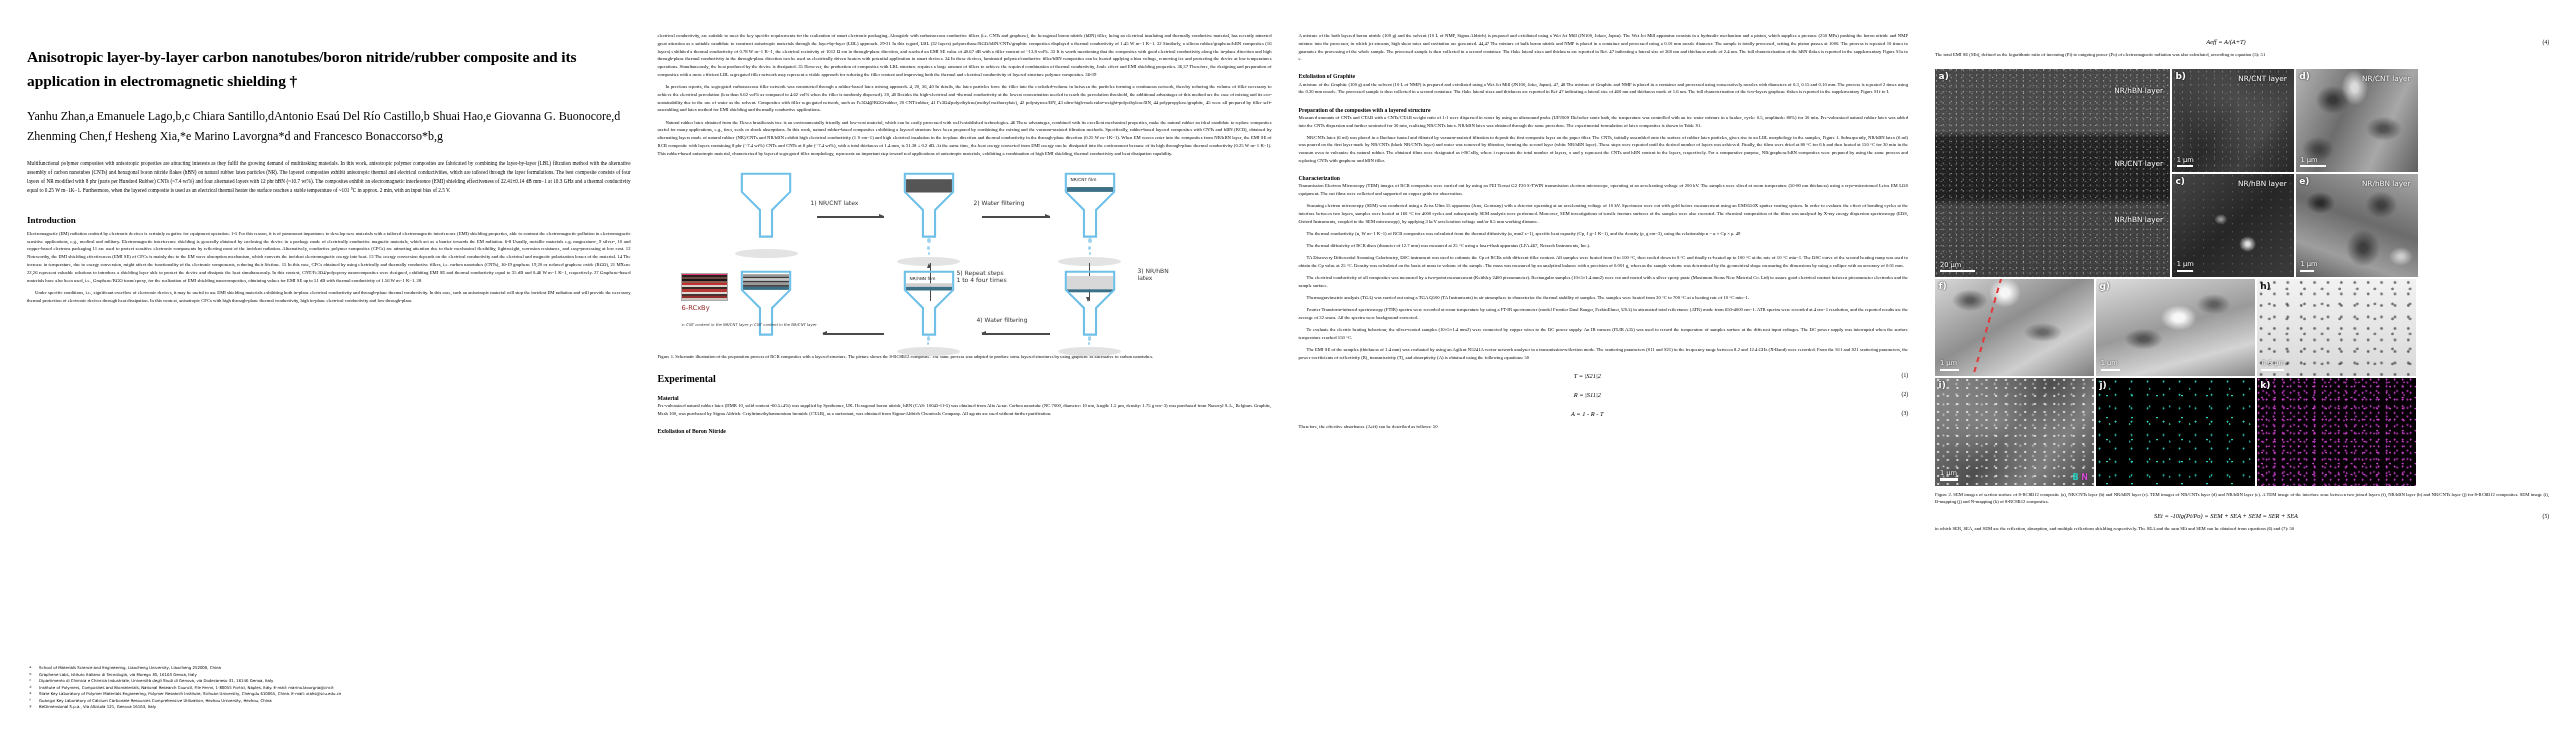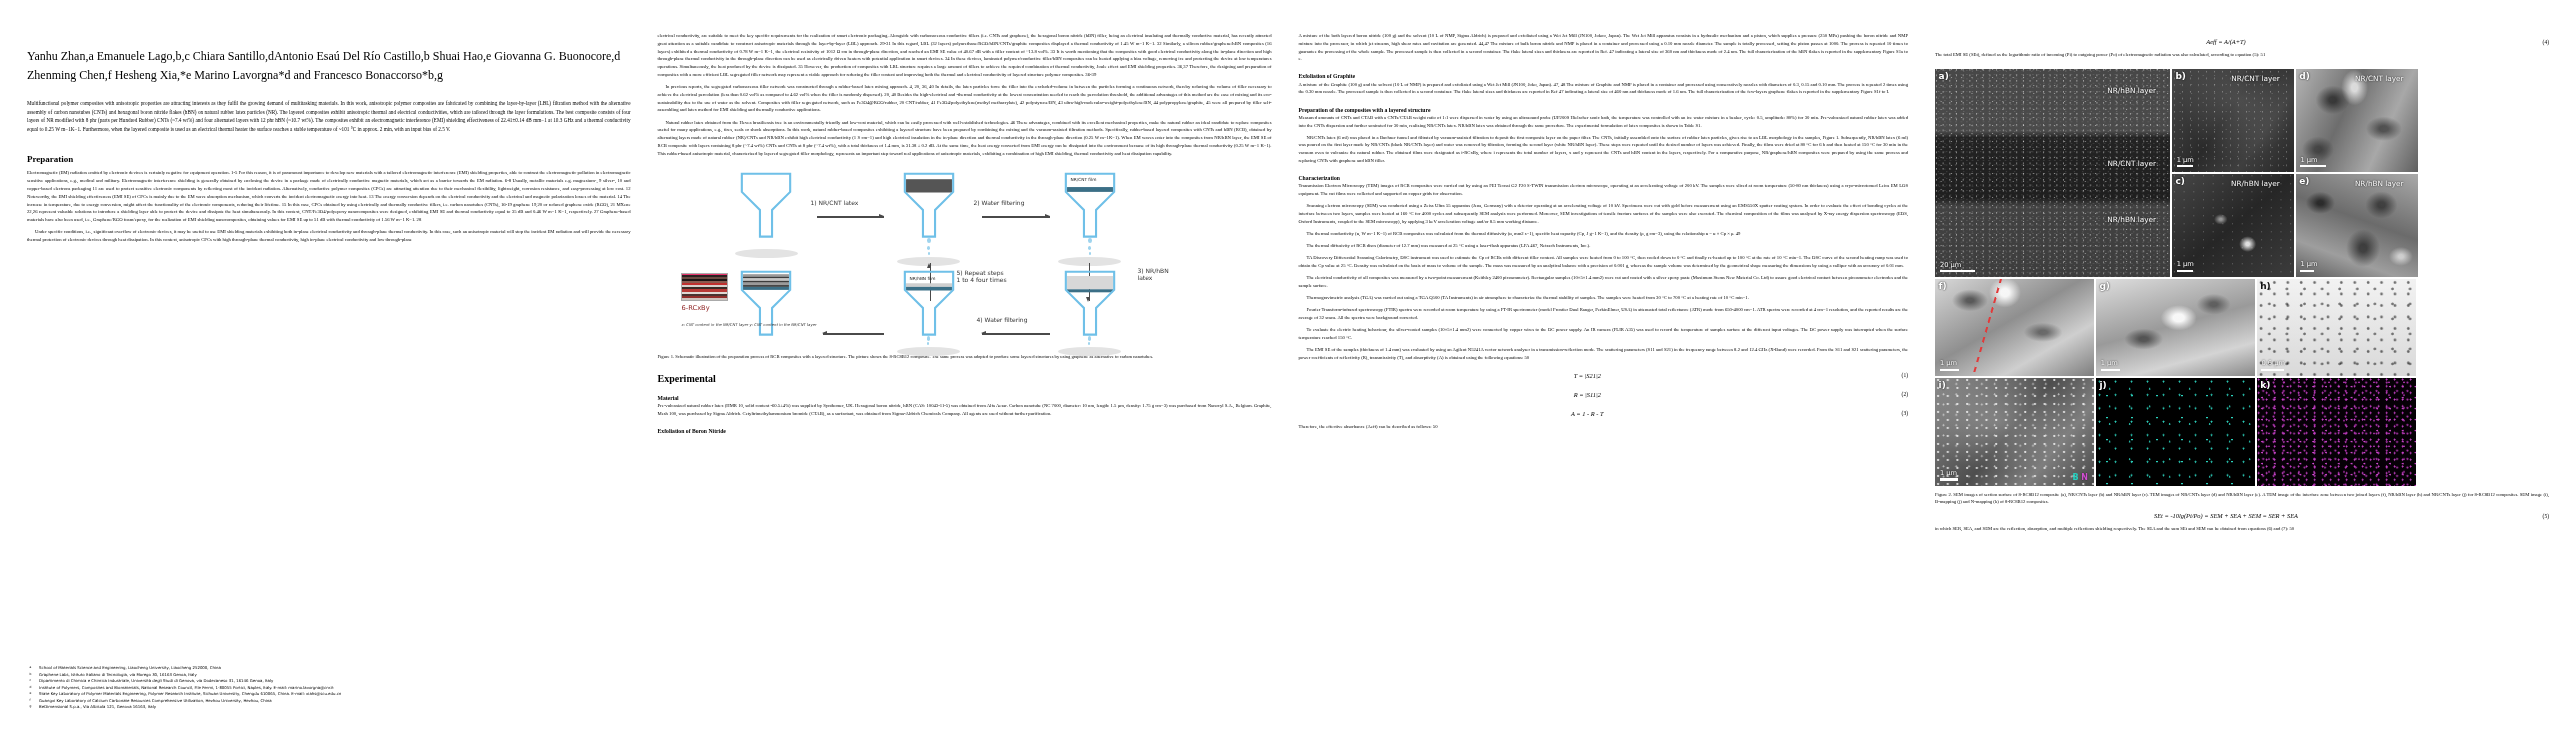--- a/index.html
+++ b/index.html
@@ -228,21 +228,21 @@
     background:#3a3a3a;
   }
   .sem .pl {
     position:absolute; left:3.6px; top:2.4px;
     color:#fff; font-size:9px;
     font-family:"DejaVu Sans","Liberation Sans",sans-serif;
     font-weight:bold;
     text-shadow:0 0 1.8px #000;
   }
   .sem .lay {
-    position:absolute; right:14px;
+    position:absolute; right:7px;
     color:#fff; font-size:7.3px;
     font-family:"DejaVu Sans","Liberation Sans",sans-serif;
     text-shadow:0 0 1.8px #000;
     white-space:nowrap;
   }
   .sem .scale {
     position:absolute; left:4.9px; bottom:4.9px;
     color:#fff; font-size:6.7px;
     font-family:"DejaVu Sans","Liberation Sans",sans-serif;
     text-shadow:0 0 1.8px #000;
@@ -377,24 +377,25 @@
   }
   .spacer { flex: 1; }
 </style>
 </head>
 <body>
 
 <div class="page">
  <div class="cols">
 
   <div class="col c1">
+    <h1 class="title">Anisotropic layer-by-layer carbon nanotubes/boron nitride/rubber composite and its application in electromagnetic shielding †</h1>
     <div class="authors">Yanhu Zhan,a Emanuele Lago,b,c Chiara Santillo,dAntonio Esaú Del Río Castillo,b Shuai Hao,e Giovanna G. Buonocore,d Zhenming Chen,f Hesheng Xia,*e Marino Lavorgna*d and Francesco Bonaccorso*b,g</div>
     <div class="abstract">Multifunctional polymer composites with anisotropic properties are attracting interests as they fulfil the growing demand of multitasking materials. In this work, anisotropic polymer composites are fabricated by combining the layer-by-layer (LBL) filtration method with the alternative assembly of carbon nanotubes (CNTs) and hexagonal boron nitride flakes (hBN) on natural rubber latex particles (NR). The layered composites exhibit anisotropic thermal and electrical conductivities, which are tailored through the layer formulations. The best composite consists of four layers of NR modified with 8 phr (parts per Hundred Rubber) CNTs (~7.4 wt%) and four alternated layers with 12 phr hBN (~10.7 wt%). The composites exhibit an electromagnetic interference (EMI) shielding effectiveness of 22.41±0.14 dB mm−1 at 10.3 GHz and a thermal conductivity equal to 0.25 W m−1K−1. Furthermore, when the layered composite is used as an electrical thermal heater the surface reaches a stable temperature of ~101 °C in approx. 2 min, with an input bias of 2.5 V.</div>
 
-    <h2 class="sect">Preparation</h2>
+    <h2 class="sect">Introduction</h2>
     <p class="body">Electromagnetic (EM) radiation emitted by electronic devices is certainly negative for equipment operation. 1-5 For this reason, it is of paramount importance to develop new materials with a tailored electromagnetic interference (EMI) shielding properties, able to contrast the electromagnetic pollution in electromagnetic sensitive applications, e.g., medical and military. Electromagnetic interference shielding is generally obtained by enclosing the device in a package made of electrically conductive magnetic materials, which act as a barrier towards the EM radiation. 6-8 Usually, metallic materials e.g. magnesium-, 9 silver-, 10 and copper-based electrons packaging 11 are used to protect sensitive electronic components by reflecting most of the incident radiation. Alternatively, conductive polymer composites (CPCs) are attracting attention due to their mechanical flexibility, lightweight, corrosion resistance, and easy-processing at low cost. 12 Noteworthy, the EMI shielding effectiveness (EMI SE) of CPCs is mainly due to the EM wave absorption mechanism, which converts the incident electromagnetic energy into heat. 13 The energy conversion depends on the electrical conductivity and the electrical and magnetic polarization losses of the material. 14 The increase in temperature, due to energy conversion, might affect the functionality of the electronic components, reducing their lifetime. 15 In this case, CPCs obtained by using electrically and thermally conductive fillers, i.e. carbon nanotubes (CNTs), 16-19 graphene 19,20 or reduced graphene oxide (RGO), 21 MXene 22,26 represent valuable solutions to introduce a shielding layer able to protect the device and dissipate the heat simultaneously. In this context, CNT/Fe3O4/polyepoxy nanocomposites were designed, exhibiting EMI SE and thermal conductivity equal to 35 dB and 0.46 W m−1 K−1, respectively. 27 Graphene-based materials have also been used, i.e., Graphene/RGO foam/epoxy, for the realization of EMI shielding nanocomposites, obtaining values for EMI SE up to 51 dB with thermal conductivity of 1.56 W m−1 K−1. 28</p>
     <p class="body ind">Under specific conditions, i.e., significant overflow of electronic devices, it may be useful to use EMI shielding materials exhibiting both in-plane electrical conductivity and through-plane thermal conductivity. In this case, such an anisotropic material will stop the incident EM radiation and will provide the necessary thermal protection of electronic devices through heat dissipation. In this context, anisotropic CPCs with high through-plane thermal conductivity, high in-plane electrical conductivity and low through-plane</p>
 
     <div class="spacer"></div>
 
     <div class="affils rule-top">
       <div class="affil">
         <div class="mk">a</div>
         <div class="tx">School of Materials Science and Engineering, Liaocheng University, Liaocheng 252000, China</div>
       </div>

